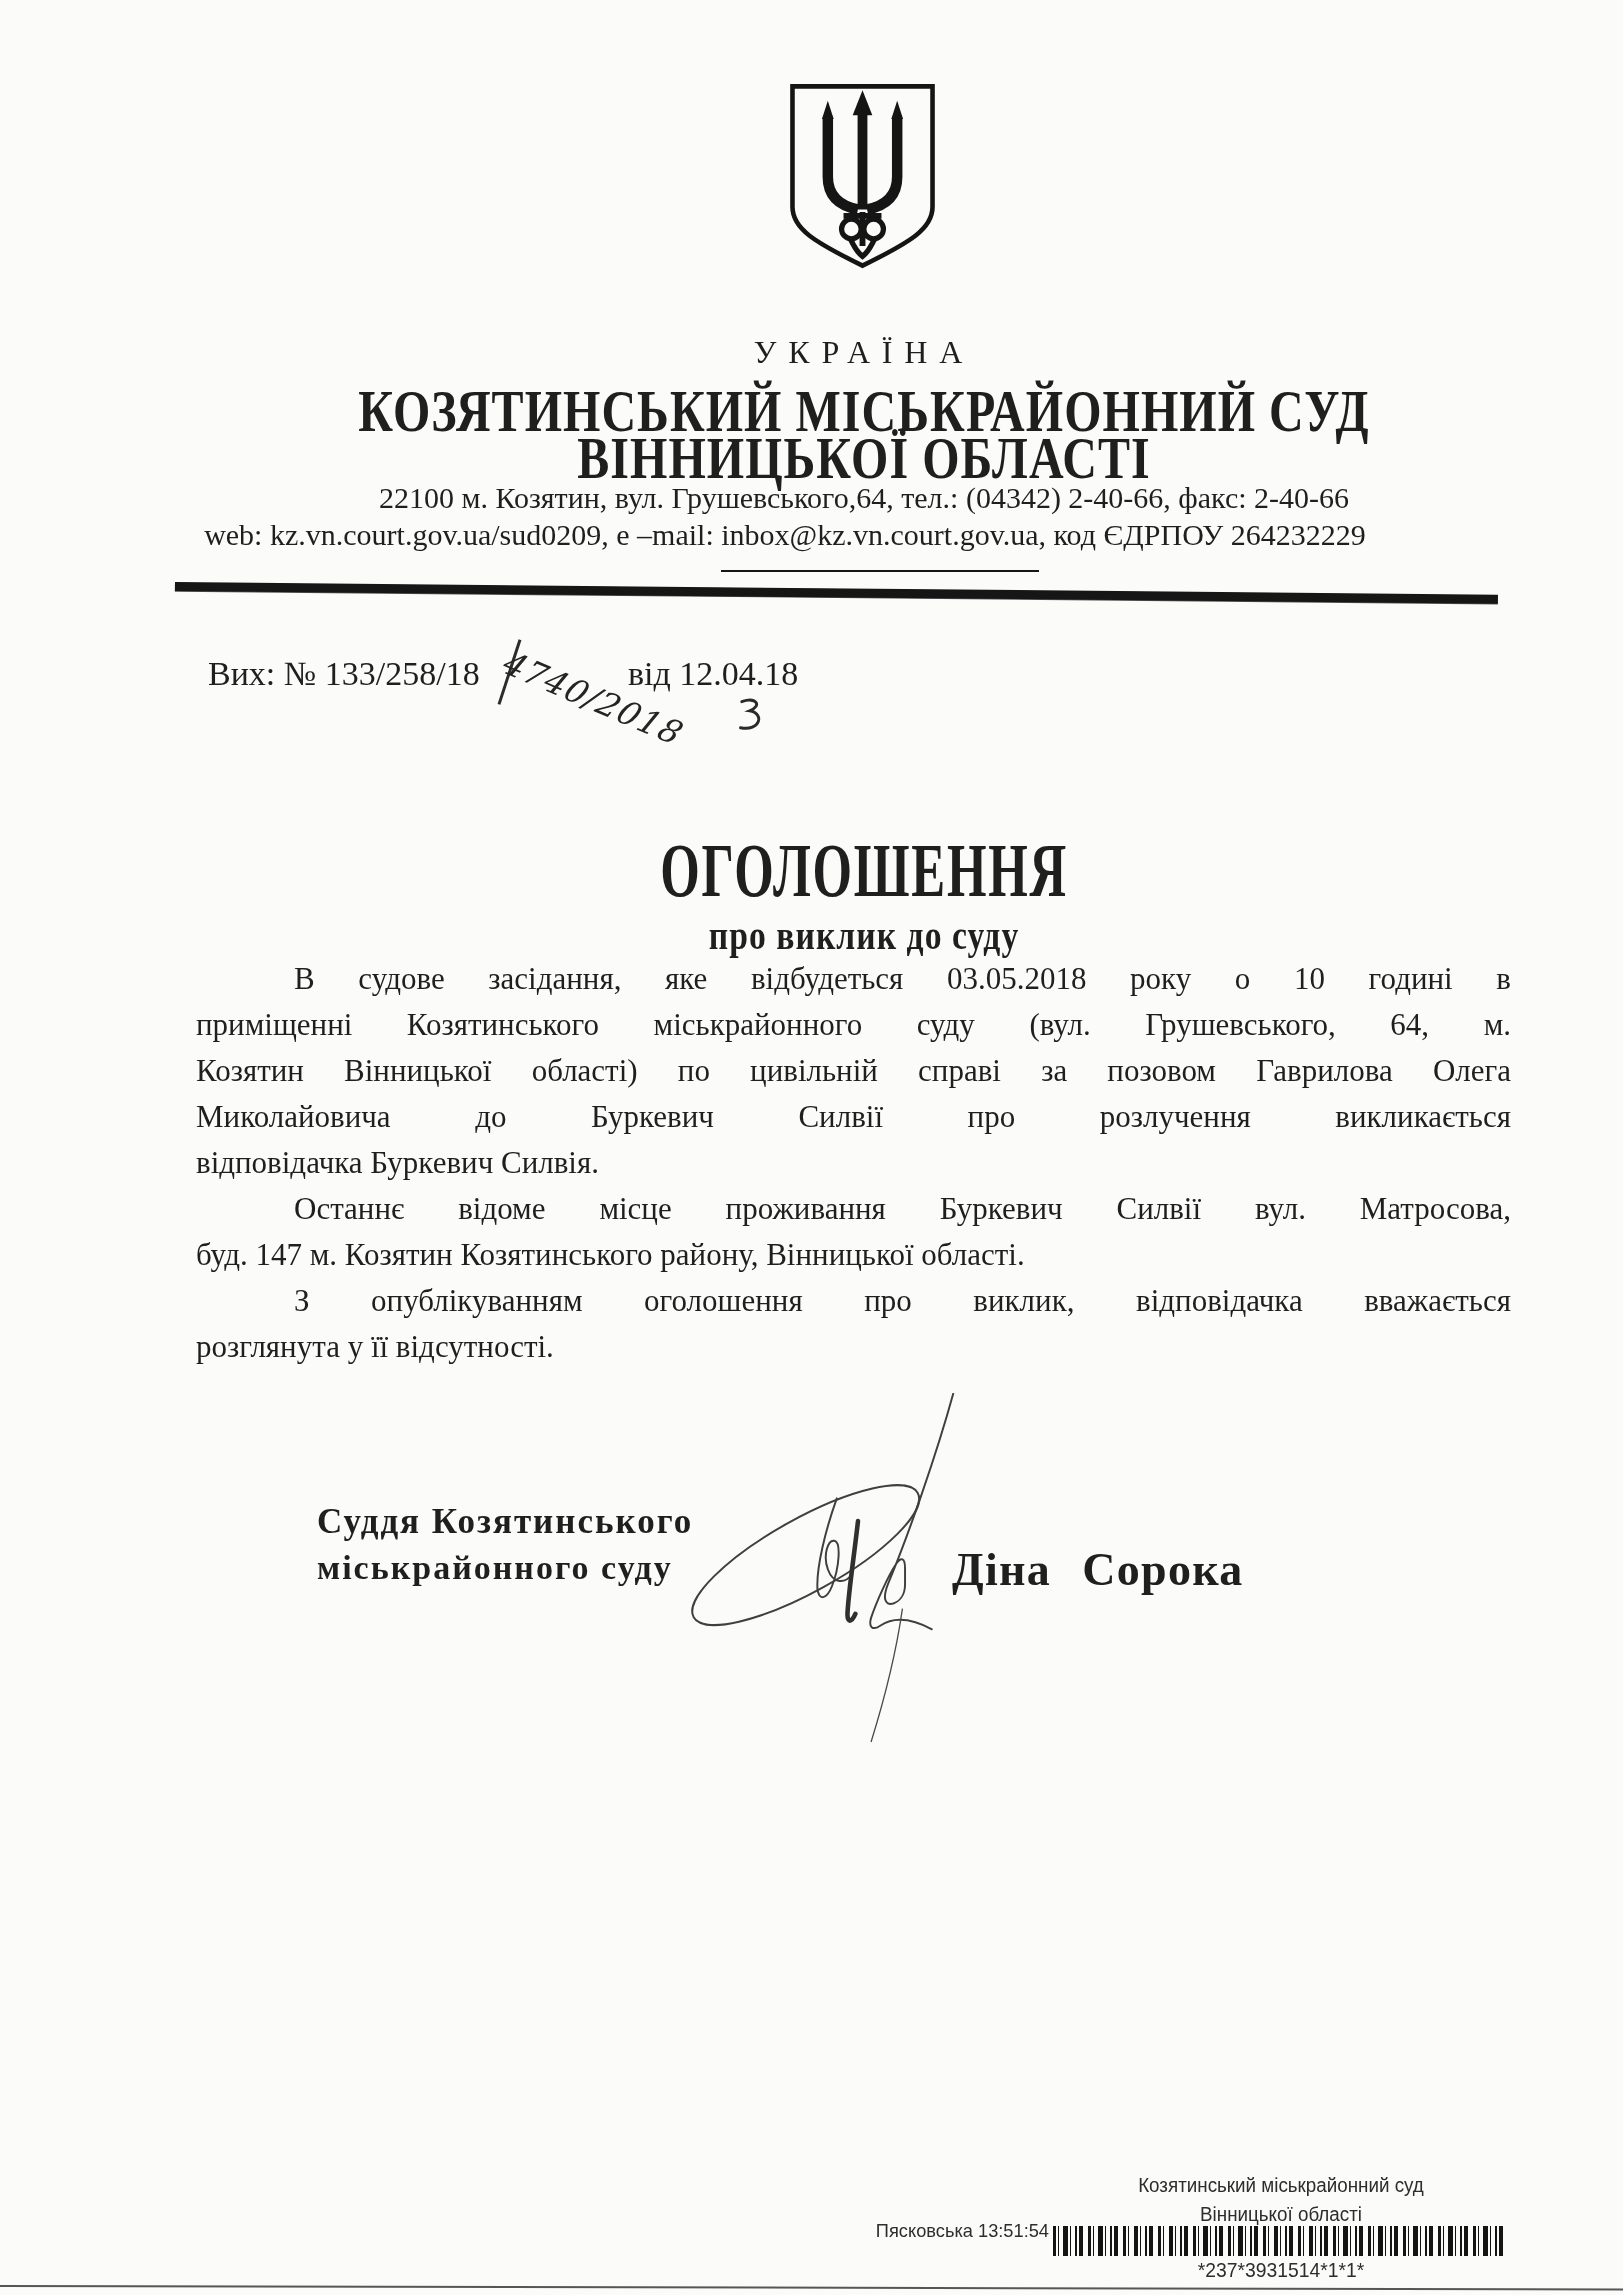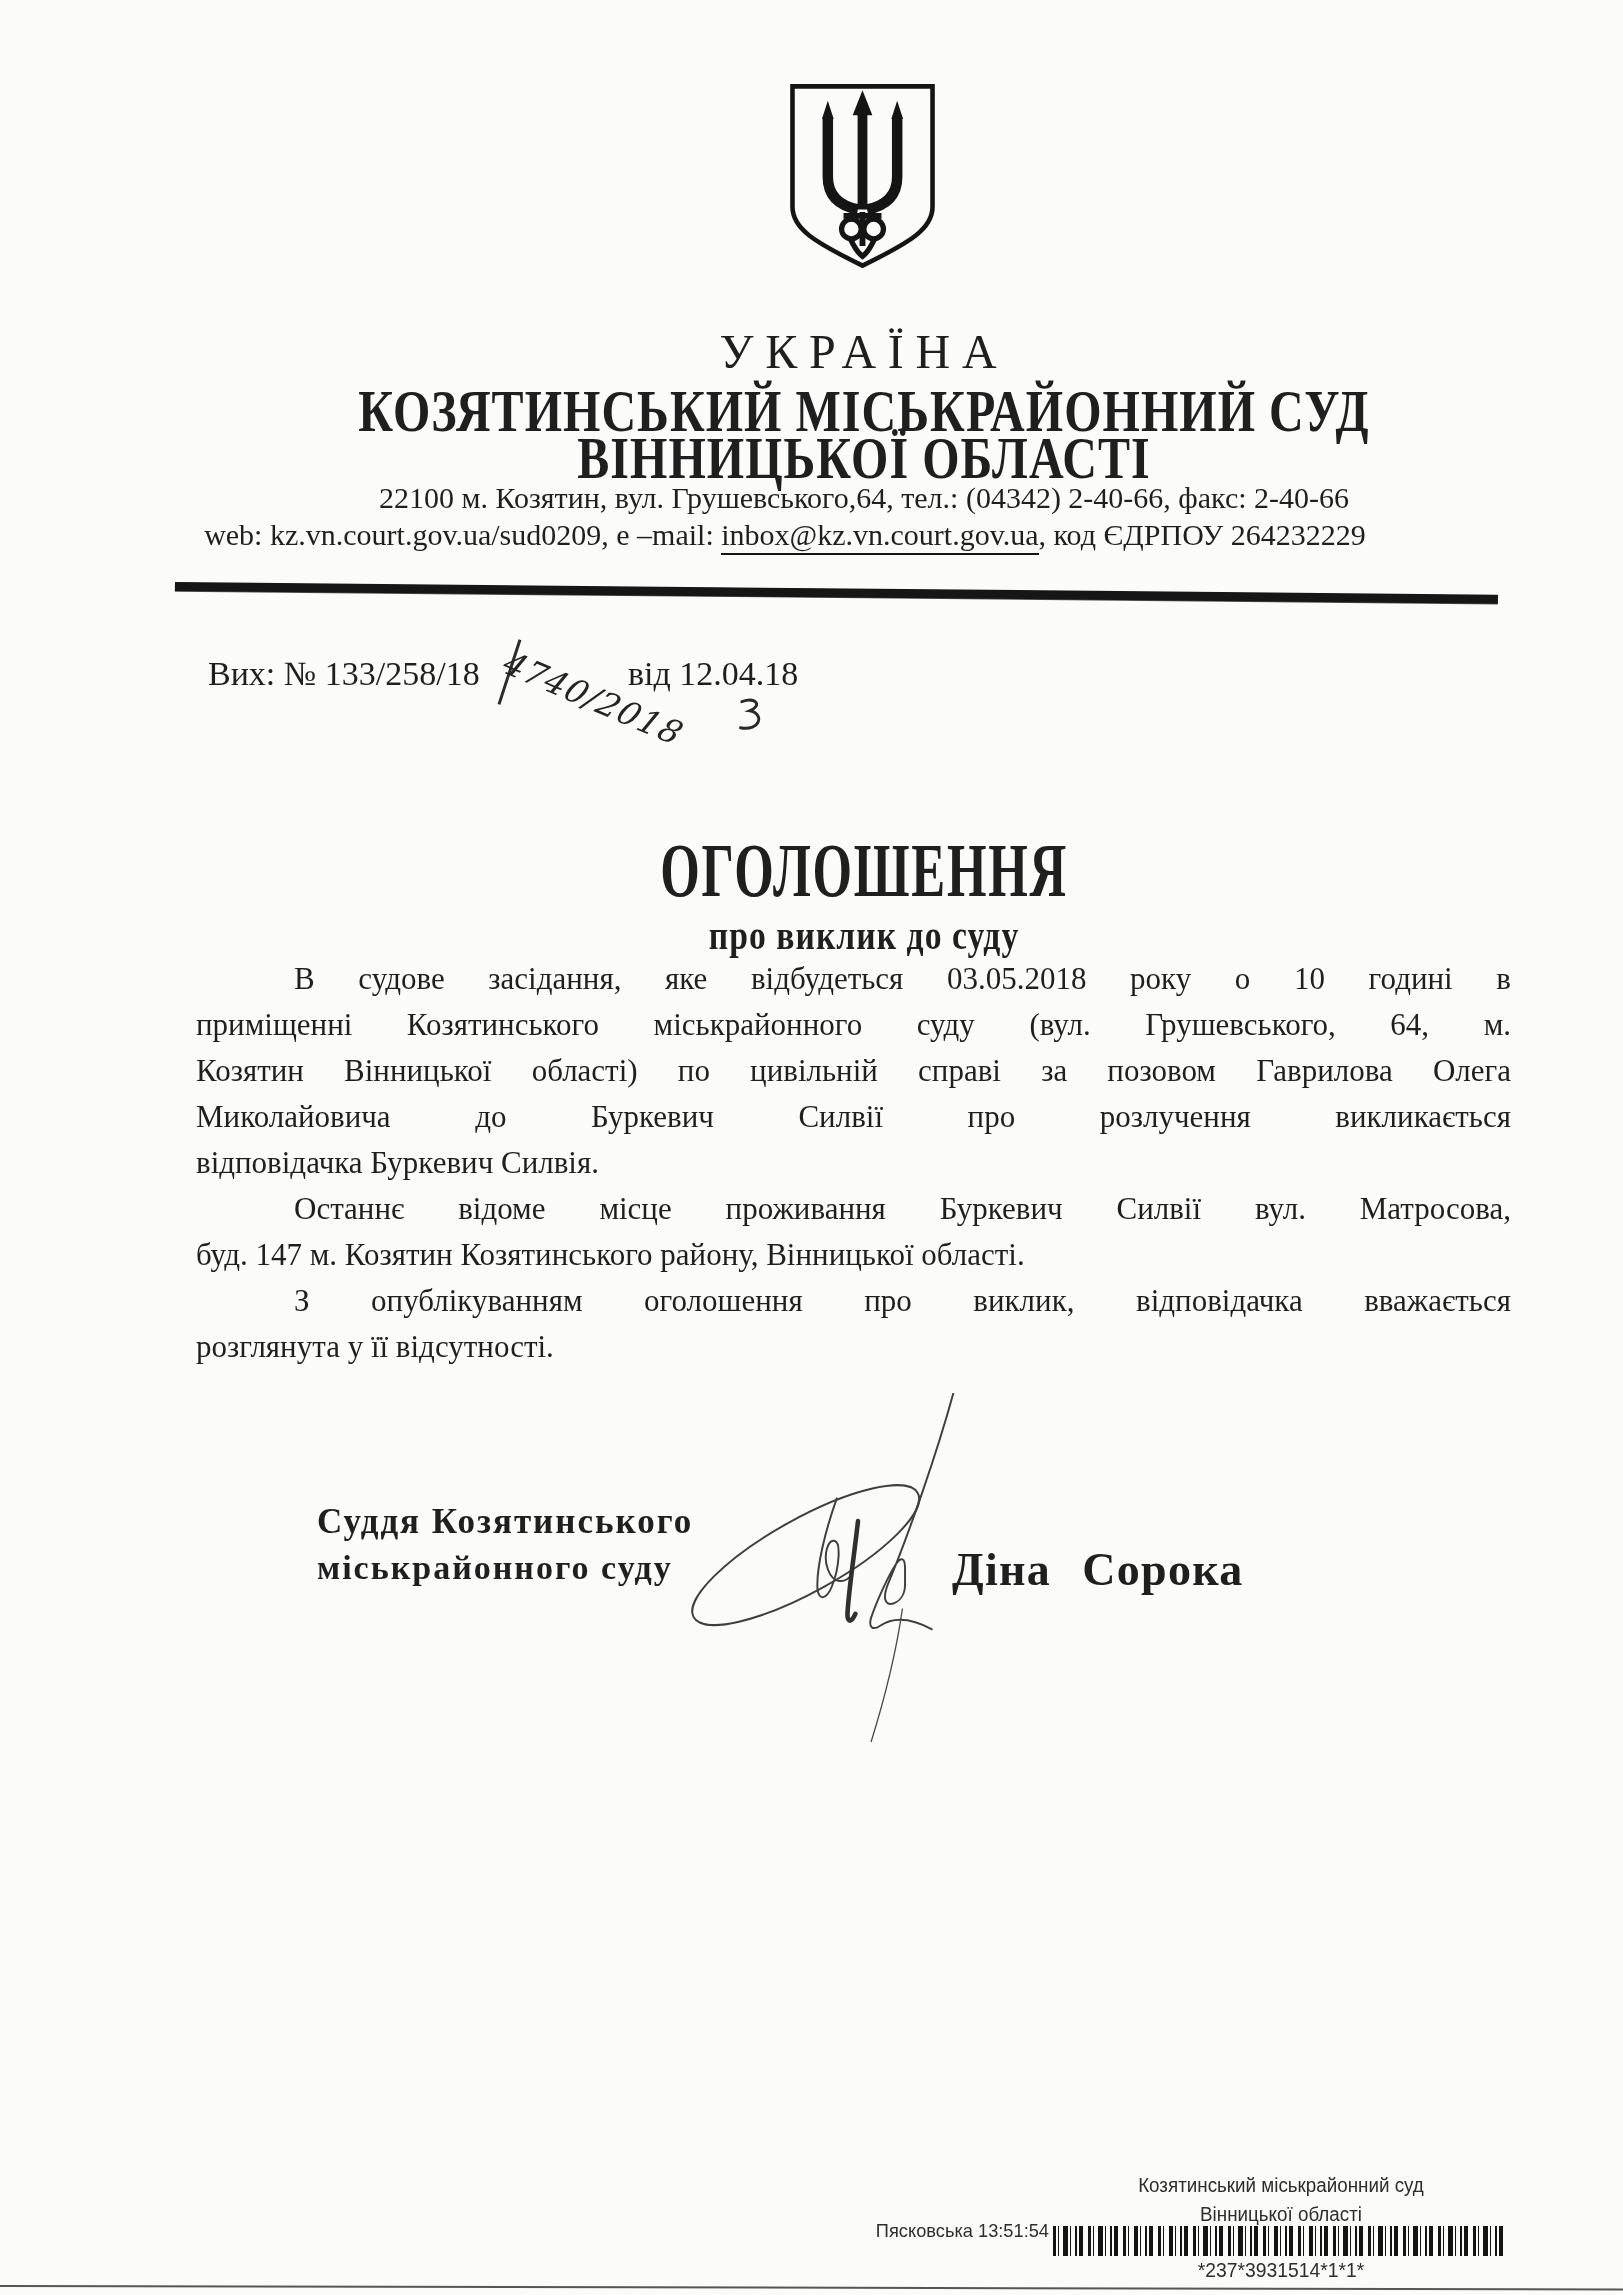--- a/index.html
+++ b/index.html
@@ -5,28 +5,28 @@
   html,body{margin:0;padding:0;background:#e8e8e6;}
   .page{
     position:relative;width:1623px;height:2295px;margin:0 auto;
     background:#fbfbf9;overflow:hidden;
     font-family:"Liberation Serif", serif;color:#1f1f1f;
   }
   .abs{position:absolute;}
   .center-col{position:absolute;left:105px;width:1518px;text-align:center;white-space:nowrap;}
 
   
-  .country{top:330px;font-size:48px;letter-spacing:11.8px;line-height:44px;}
+  .country{top:330px;font-size:32px;letter-spacing:11.8px;line-height:44px;}
   .court1{top:381px;font-size:60px;line-height:60px;font-weight:bold;letter-spacing:1.3px;
           transform:scaleX(0.80);transform-origin:50% 50%;}
   .court2{top:428px;font-size:60px;line-height:60px;font-weight:bold;letter-spacing:1.3px;
           transform:scaleX(0.80);transform-origin:50% 50%;}
   .addr1{top:481px;font-size:30px;line-height:34px;}
   .addr2{top:518px;font-size:30px;line-height:34px;margin-left:-79px;}
-  .addr2 .email{border-bottom:2.6px solid #151515;padding-bottom:2px;}
+  .addr2 .email{border-bottom:2.6px solid #151515;padding-bottom:19px;}
   .rule{top:582px;left:175px;width:1323px;height:8.5px;background:#161616;
         transform:rotate(0.55deg);transform-origin:left top;box-shadow:0 0.7px 0 #555;}
 
   
   .ref-num{top:654px;left:208px;font-size:34px;line-height:39px;}
   .ref-date{top:654px;left:628px;font-size:34px;line-height:39px;}
   .hw-number{top:644px;left:515px;font-size:33px;font-style:italic;color:#242424;
              font-family:"DejaVu Serif", serif;letter-spacing:1.3px;white-space:nowrap;
              transform:rotate(23deg) skewX(-6deg);transform-origin:left top;}
   .hw-slash{top:638px;left:508px;width:2.6px;height:68px;background:#2c2c2c;

